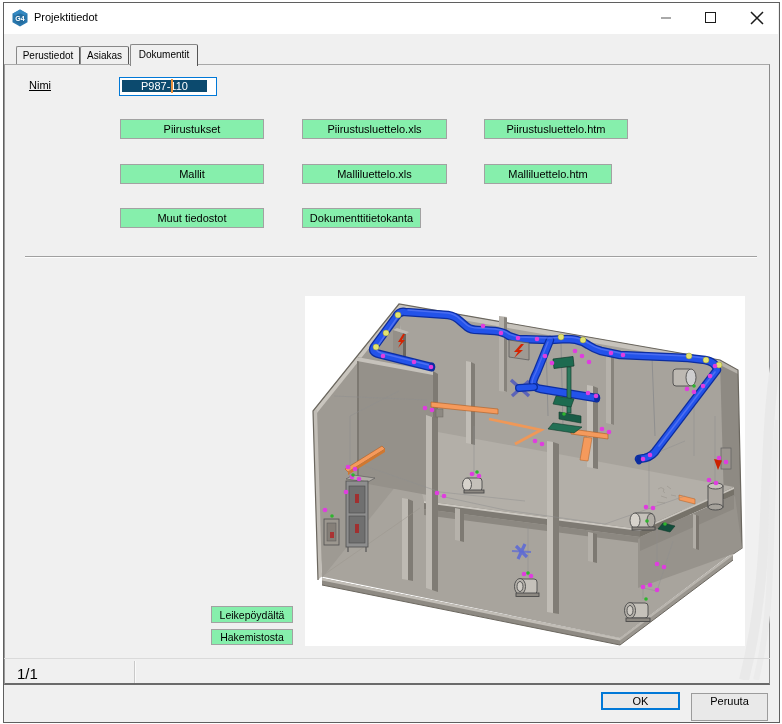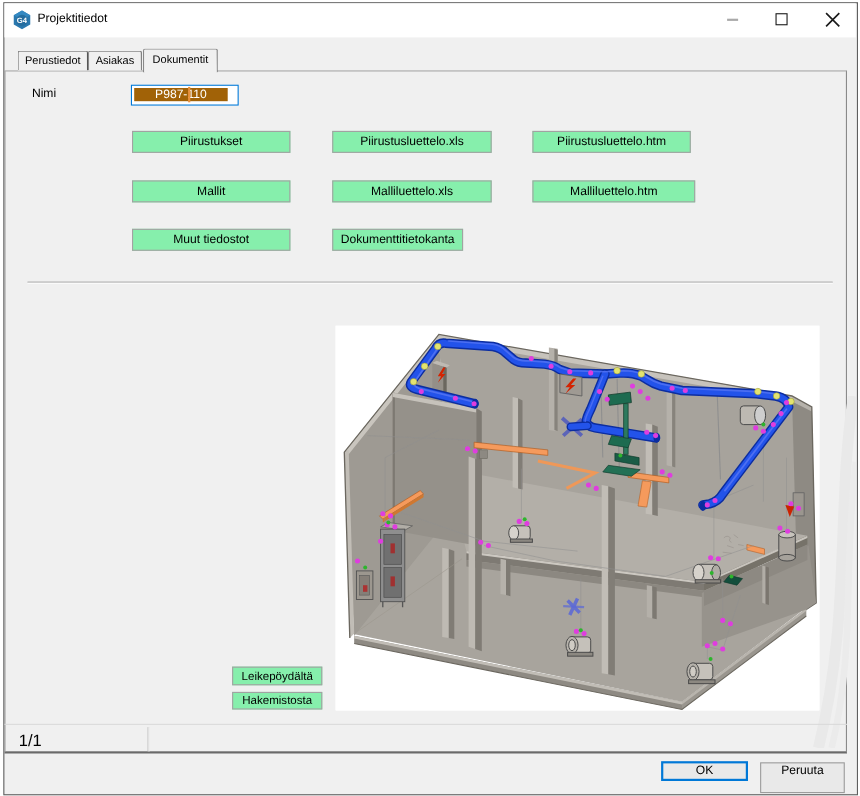--- a/index.html
+++ b/index.html
@@ -44,32 +44,32 @@
 <div id="maxbtn"></div>
 <svg class="abs" style="left:750px;top:11px" width="14" height="14" viewBox="0 0 14 14">
   <path d="M1,1 L13,13 M13,1 L1,13" stroke="#1b1b1b" stroke-width="1.5" fill="none"></path>
 </svg>
 
 <div id="pageborder"></div>
 <div class="tab" style="left:16px;top:46px;width:62px;height:17px;line-height:17px;">Perustiedot</div>
 <div class="tab" style="left:80px;top:46px;width:47px;height:17px;line-height:17px;">Asiakas</div>
 <div class="tab" style="left:130px;top:44px;width:66px;height:21px;line-height:19px;">Dokumentit</div>
 
-<div class="abs" style="left:29px;top:79px;font-size:11px;">Nimi</div>
+<div class="abs" style="left:29px;top:79px;font-size:11px;text-decoration:underline;">Nimi</div>
 <div class="abs" style="left:119px;top:77px;width:98px;height:19px;border:1.5px solid #0078d7;background:#fff;box-sizing:border-box;">
-  <span style="position:absolute;left:2px;top:2px;background:#a16207;color:#fff;font-size:11px;line-height:12px;padding:0 19px;">P987-110</span>
+  <span style="position:absolute;left:2px;top:2px;background:#0c4a6e;color:#fff;font-size:11px;line-height:12px;padding:0 19px;">P987-110</span>
   <span style="position:absolute;left:51px;top:1px;width:2px;height:14px;background:#e8913d;"></span>
 </div>
 
 <div class="btn" style="left:120px;top:119px;width:144px;height:20px;line-height:19px;">Piirustukset</div>
 <div class="btn" style="left:302px;top:119px;width:145px;height:20px;line-height:19px;">Piirustusluettelo.xls</div>
 <div class="btn" style="left:484px;top:119px;width:144px;height:20px;line-height:19px;">Piirustusluettelo.htm</div>
 <div class="btn" style="left:120px;top:164px;width:144px;height:20px;line-height:19px;">Mallit</div>
 <div class="btn" style="left:302px;top:164px;width:145px;height:20px;line-height:19px;">Malliluettelo.xls</div>
-<div class="btn" style="left:484px;top:164px;width:148px;height:20px;line-height:19px;">Malliluettelo.htm</div>
+<div class="btn" style="left:484px;top:164px;width:128px;height:20px;line-height:19px;">Malliluettelo.htm</div>
 <div class="btn" style="left:120px;top:208px;width:144px;height:20px;line-height:19px;">Muut tiedostot</div>
 <div class="btn" style="left:302px;top:208px;width:119px;height:20px;line-height:19px;">Dokumenttitietokanta</div>
 
 <div id="sep"></div>
 
 <svg class="abs" style="left:730px;top:360px" width="48" height="320" viewBox="0 0 48 320">
   <path d="M46,0 C30,100 44,200 14,320" stroke="#e9e9e9" stroke-width="10" fill="none"></path>
   <path d="M48,60 C36,160 48,230 26,320" stroke="#ebebeb" stroke-width="6" fill="none"></path>
 </svg>
 

